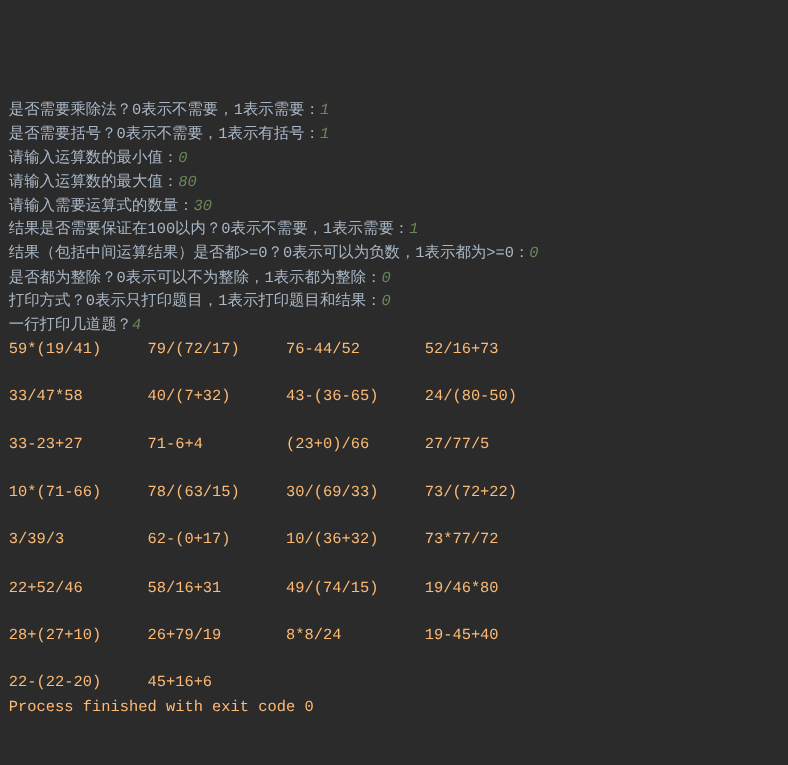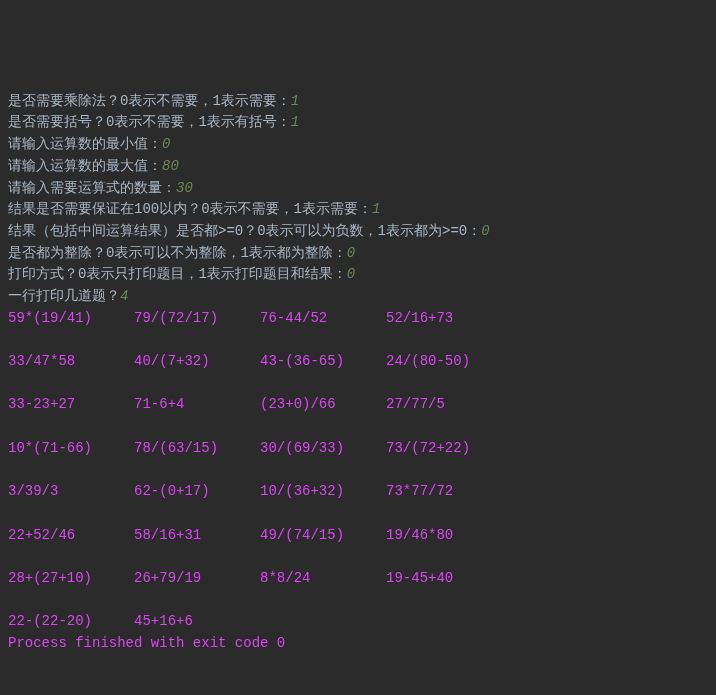--- a/index.html
+++ b/index.html
@@ -18,21 +18,21 @@
       white-space: pre;
     }
     .prompt {
       color: #a9b7c6;
     }
     .input-val {
       color: #6a8759;
       font-style: italic;
     }
     .output {
-      color: #d946ef;
+      color: #fdba74;
     }
     .line {
       white-space: pre;
     }
   </style>
 </head>
 <body>
 
 
 

